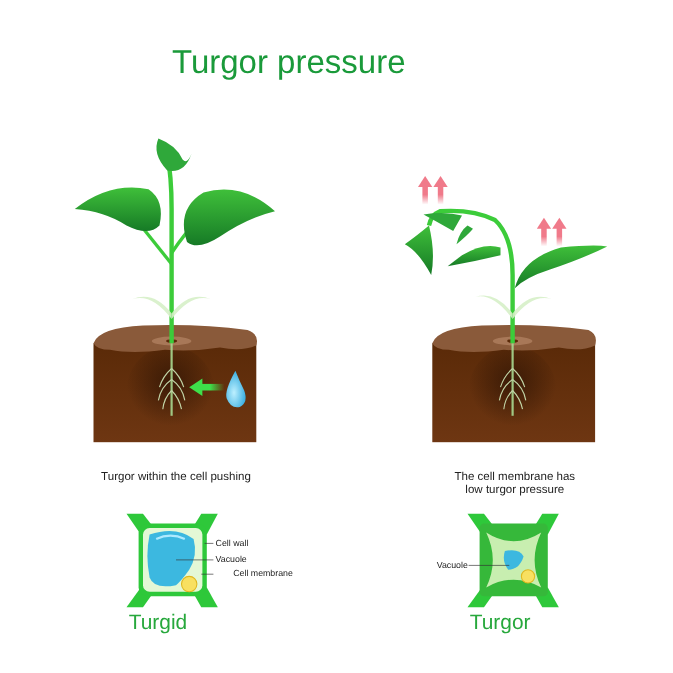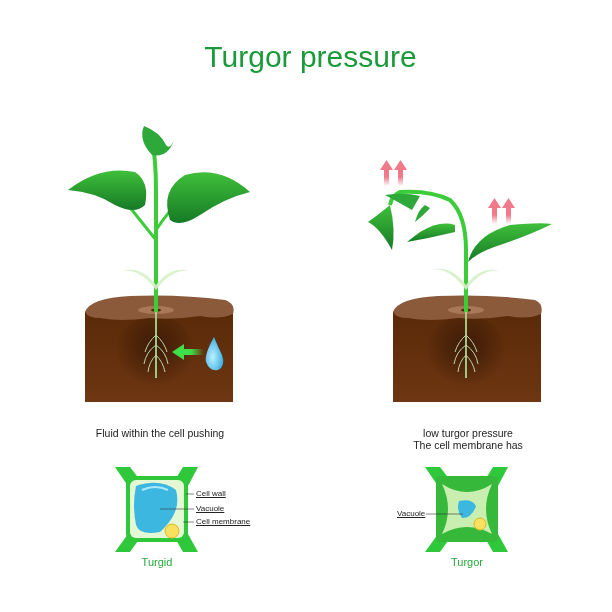--- a/index.html
+++ b/index.html
@@ -1,20 +1,20 @@
 <!DOCTYPE html>
 <html><head>
 <meta charset="utf-8">
 <style>
   html, body { margin:0; padding:0; background:#ffffff; }
   body { width:612px; height:612px; position:relative; overflow:hidden; font-family:"Liberation Sans", sans-serif; }
-  .title { position:absolute; left:0; width:525px; top:40px; text-align:center; font-size:30px; color:#1a9a3a;padding-left:48px; }
+  .title { position:absolute; left:0; width:525px; top:40px; text-align:center; font-size:30px; color:#1a9a3a; }
   .caption { position:absolute; font-size:10.5px; color:#222; text-align:center; line-height:12px; }
-  .cell-title { position:absolute; font-size:11px; color:#27a83c; text-align:center; }
-  .label { position:absolute; font-size:8px; color:#222; white-space:nowrap;text-decoration:underline; }
+  .cell-title { position:absolute; font-size:19px; color:#27a83c; }
+  .label { position:absolute; font-size:8px; color:#222; white-space:nowrap; }
   svg { position:absolute; left:0; top:0; }
 </style>
 </head>
 <body>
 
 <svg width="612" height="612" viewBox="0 0 612 612">
   <defs>
     <linearGradient id="leafG" x1="0" y1="0" x2="0" y2="1">
       <stop offset="0" stop-color="#3fbf3a"></stop>
       <stop offset="1" stop-color="#167a26"></stop>
@@ -147,26 +147,26 @@
     <path d="M442 484 Q467 500 492 484 Q480 509 492 534 Q467 520 442 534 Q454 509 442 484 Z" fill="#c8eeb0"></path>
     <path d="M459 501 Q472 498 476 506 Q472 518 462 518 Q456 510 459 501 Z" fill="#3cb8e0"></path>
     <circle cx="480" cy="524" r="6" fill="#f8e060" stroke="#e0b820" stroke-width="1"></circle>
     <line x1="426" y1="514" x2="463" y2="514" stroke="#333" stroke-width="0.6"></line>
   </g>
 </svg>
 
 <div class="title">Turgor pressure</div>
 
 <div class="caption" style="left:60px; top:427px; width:200px;">
-  <div>Fluid within the cell pushing</div>
+  <div>Turgor within the cell pushing</div>
 </div>
 <div class="caption" style="left:368px; top:427px; width:200px;">
+  <div>The cell membrane has</div>
   <div>low turgor pressure</div>
-  <div>The cell membrane has</div>
 </div>
 
 <div class="label" style="left:196px; top:489px;">Cell wall</div>
 <div class="label" style="left:196px; top:504px;">Vacuole</div>
-<div class="label" style="left:196px; top:517px;">Cell membrane</div>
+<div class="label" style="left:212px; top:517px;">Cell membrane</div>
 <div class="label" style="left:397px; top:509px;">Vacuole</div>
 
 <div class="cell-title" style="left:117px; top:556px; width:80px;">Turgid</div>
 <div class="cell-title" style="left:427px; top:556px; width:80px;">Turgor</div>
 
 </body></html>

